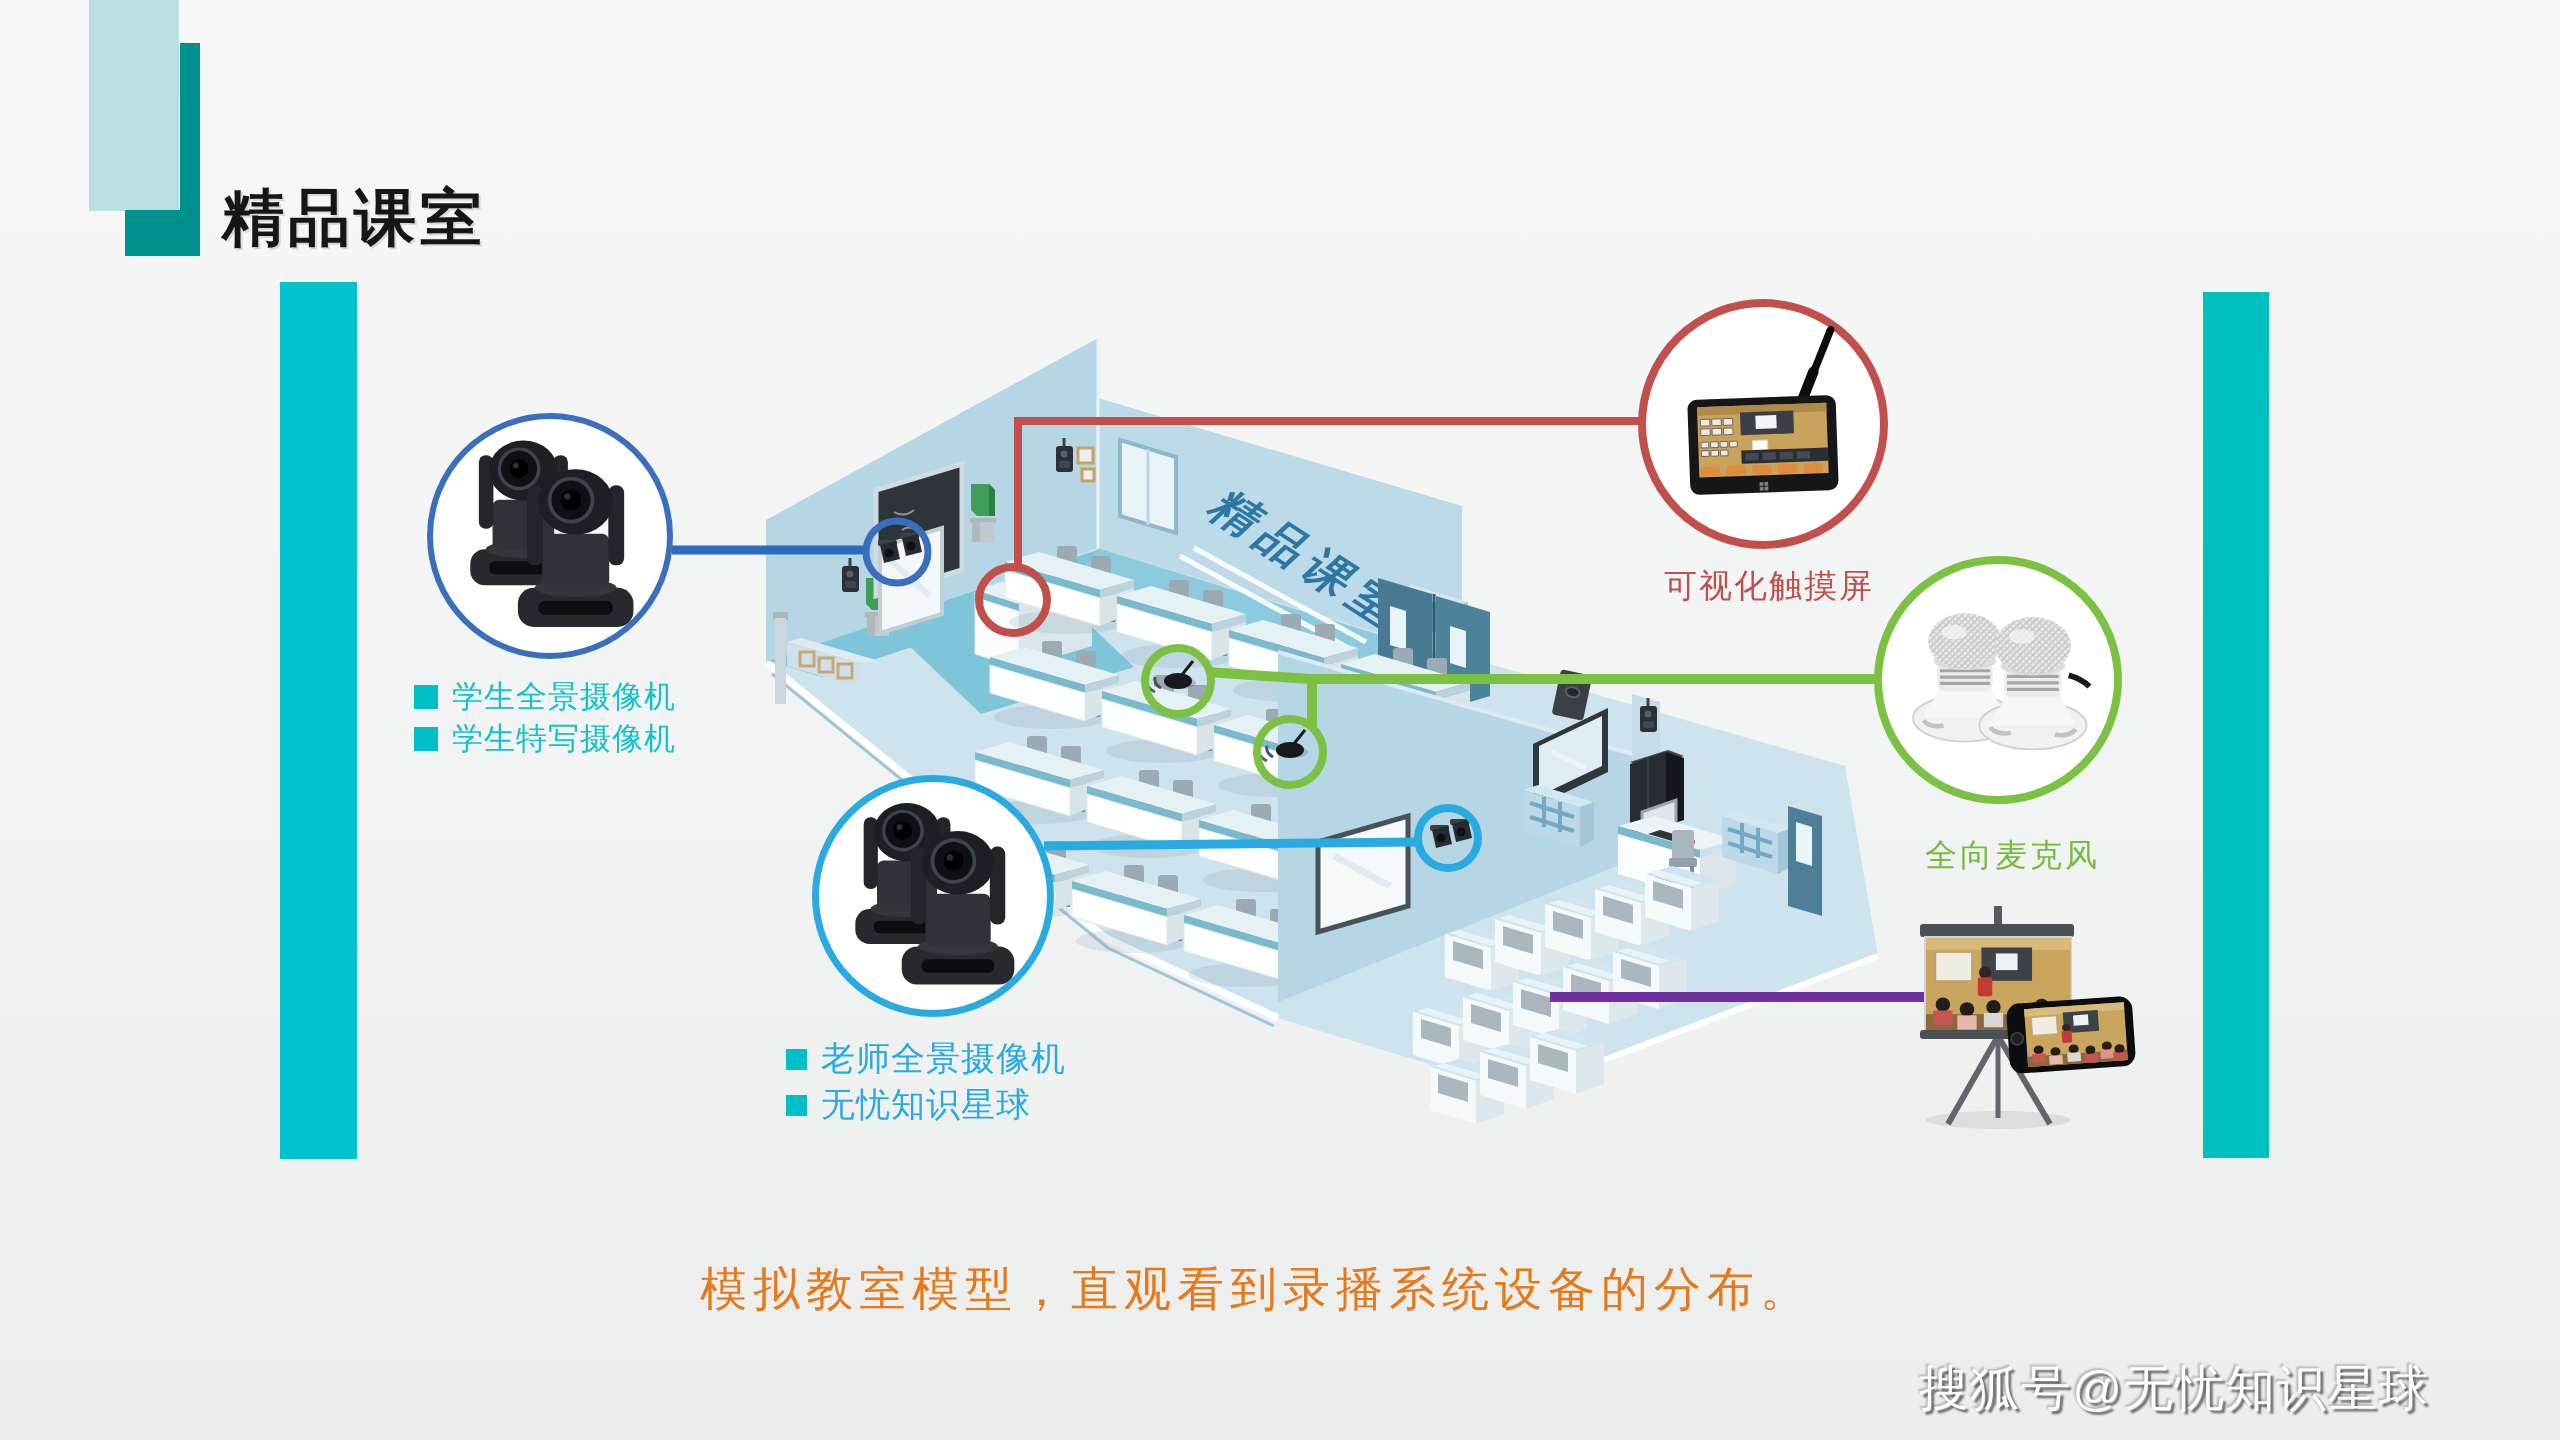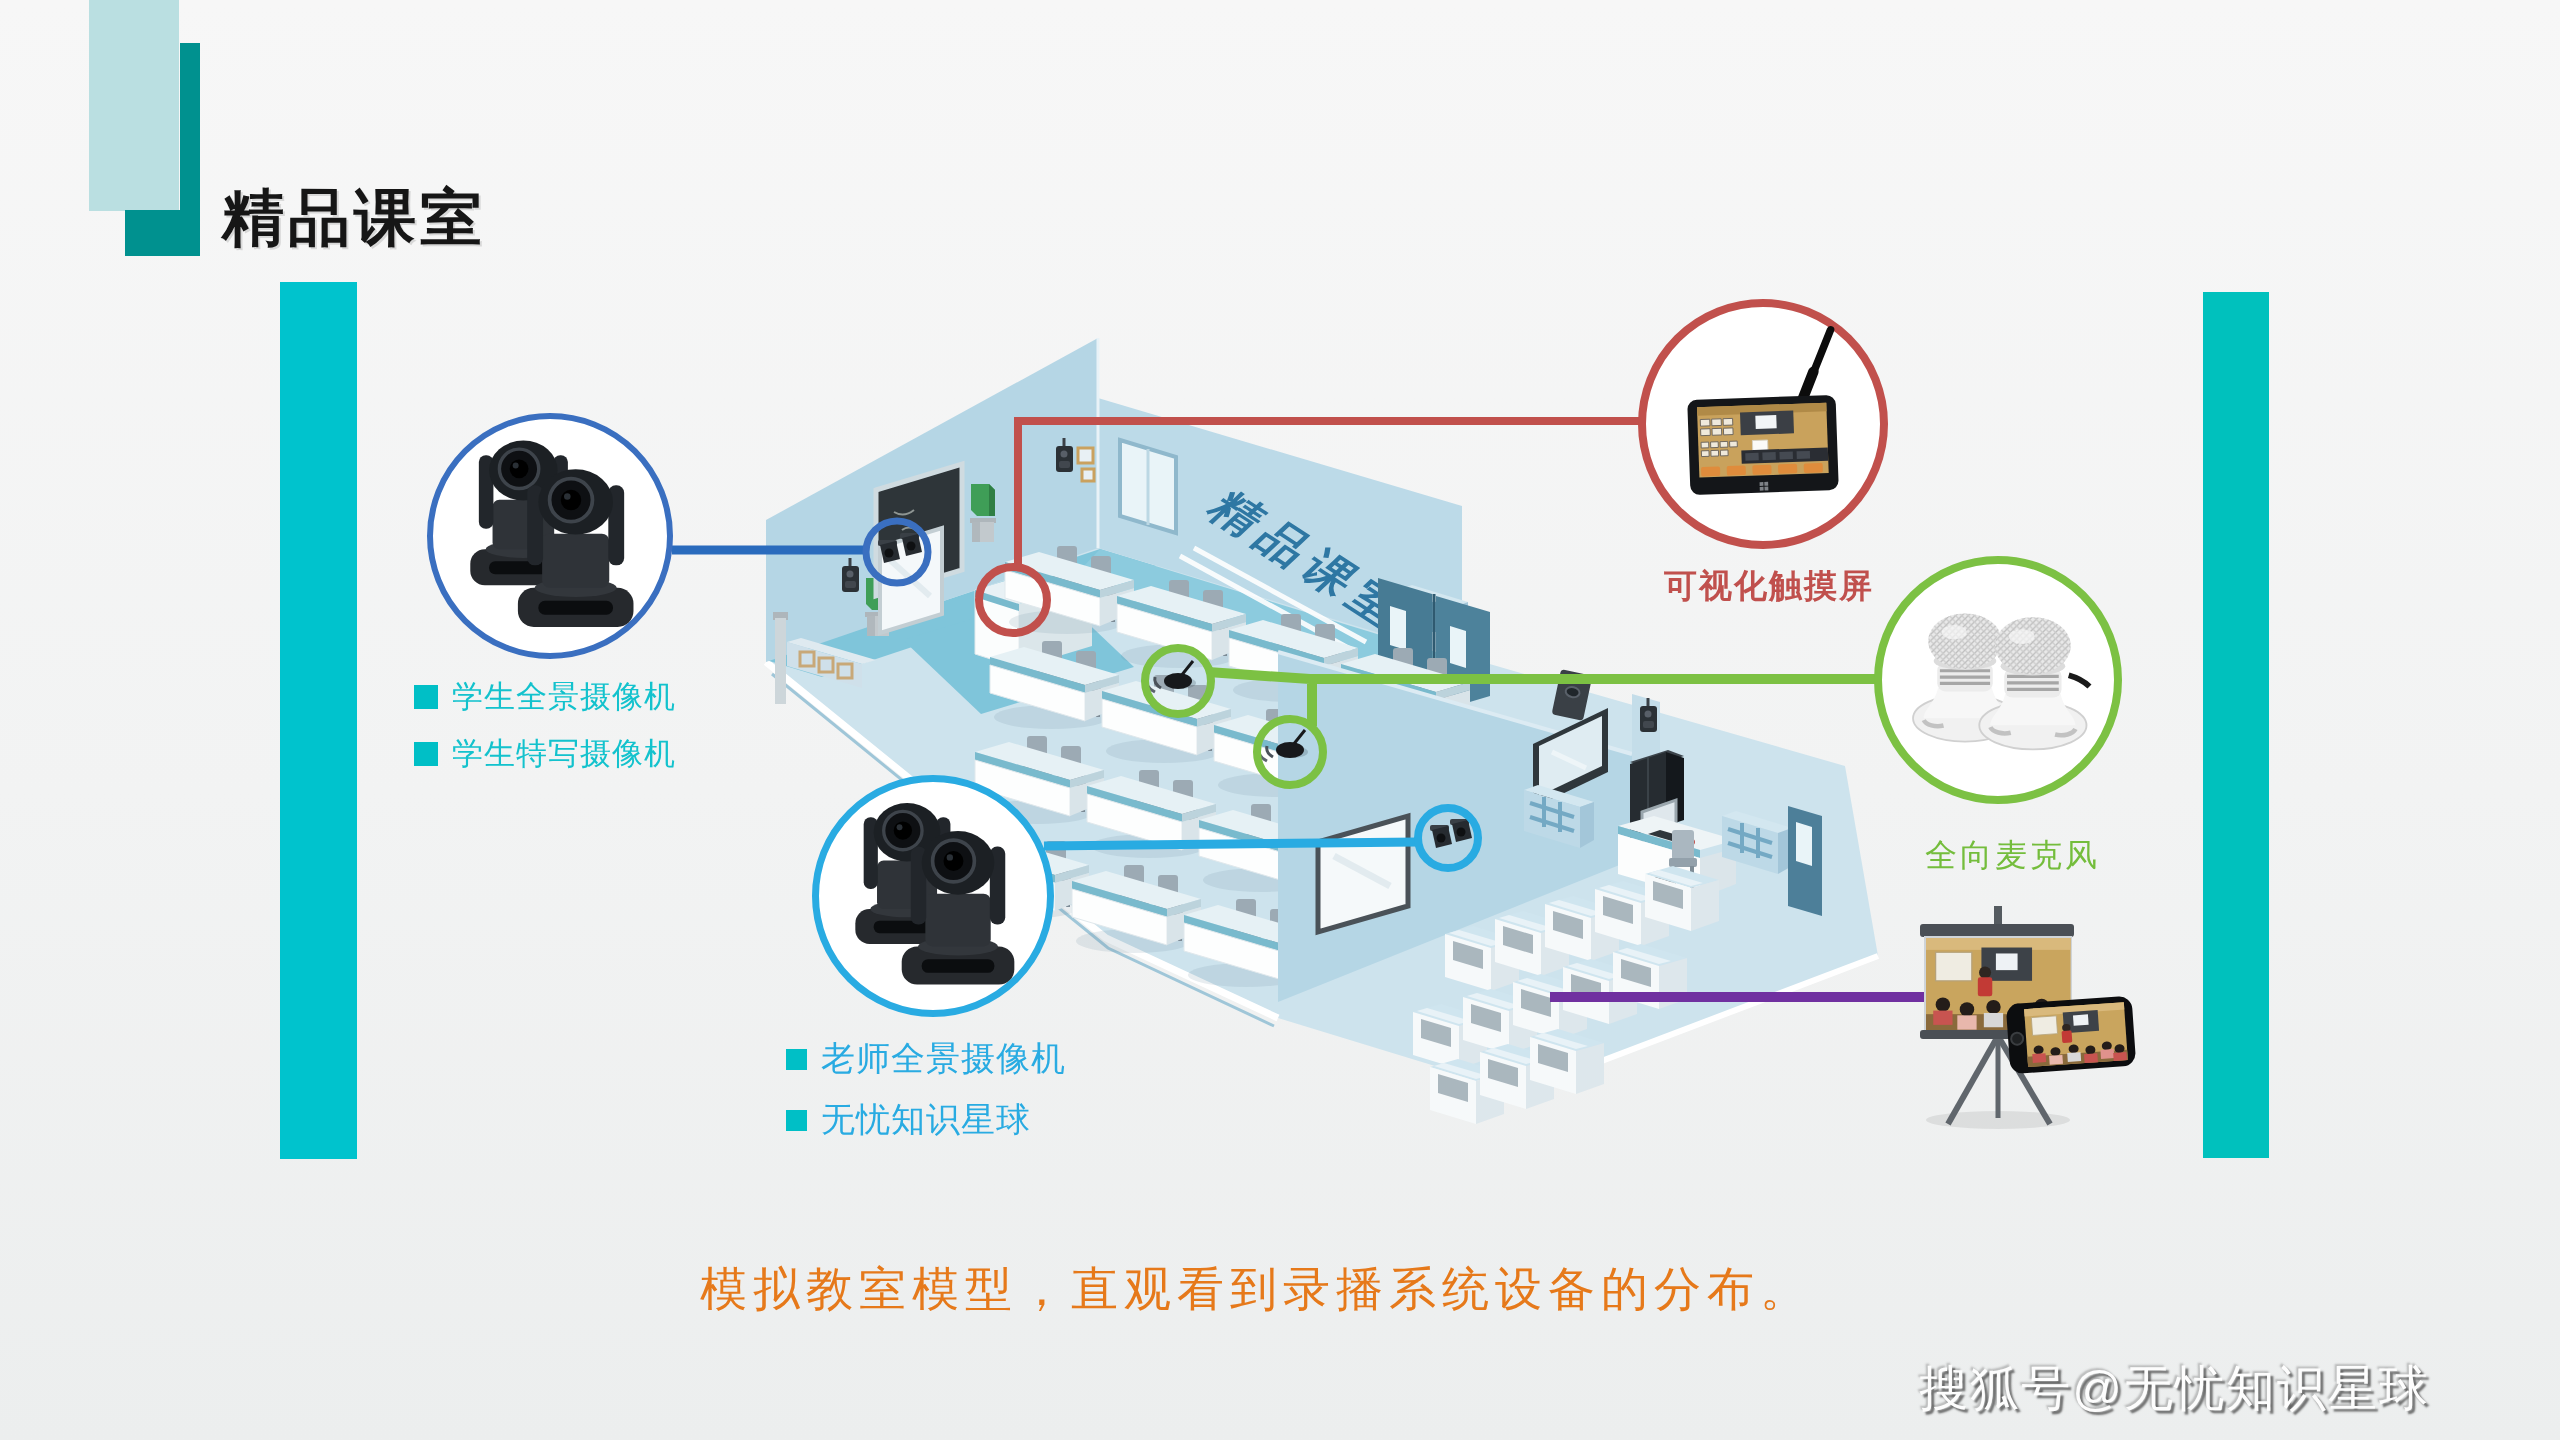--- a/index.html
+++ b/index.html
@@ -15,30 +15,30 @@
   .page-title{left:222px;top:176px;font-size:62px;font-weight:bold;color:#161616;letter-spacing:4px;
               text-shadow:2px 2px 0 rgba(0,0,0,.12);}
   
   .pcircle{border-radius:50%;background:#fff;box-sizing:border-box;}
   .pc-student{left:427px;top:413px;width:246px;height:246px;border:6px solid #3a6fc0;}
   .pc-teacher{left:812px;top:775px;width:242px;height:242px;border:7px solid #29abe2;}
   .pc-touch{left:1638px;top:299px;width:250px;height:250px;border:8px solid #c1504c;}
   .pc-mic{left:1874px;top:556px;width:248px;height:248px;border:8px solid #7cc143;}
   .pcircle svg{width:100%;height:100%;display:block;}
   
-  .label-col{display:flex;flex-direction:column;gap:15px;text-align:right;}
+  .label-col{display:flex;flex-direction:column;gap:0;text-align:right;}
   .lrow{display:flex;align-items:center;gap:14px;white-space:nowrap;}
   .bullet{display:inline-block;background:#00bfc6;}
   .student-labels{left:414px;top:676px;}
   .student-labels .bullet{width:24px;height:24px;}
   .student-labels .ltext{font-size:31px;color:#13c2cd;letter-spacing:1px;}
   .teacher-labels{left:786px;top:1036px;}
   .teacher-labels .bullet{width:21px;height:21px;}
   .teacher-labels .ltext{font-size:34px;color:#29abe2;letter-spacing:1px;}
-  .touch-label{left:1664px;top:564px;font-size:33px;color:#c0504d;letter-spacing:2px;white-space:nowrap;font-weight:bold;}
+  .touch-label{left:1664px;top:564px;font-size:33px;color:#c0504d;letter-spacing:2px;white-space:nowrap;}
   .mic-label{left:1925px;top:820px;font-size:32px;color:#74bd3c;letter-spacing:3px;white-space:nowrap;margin-top:14px;}
   .caption{left:700px;top:1258px;width:1400px;font-size:47px;font-weight:normal;color:#e6791a;
            letter-spacing:6px;white-space:nowrap;}
   .watermark{right:130px;top:1356px;font-size:49px;color:#fdfdfd;letter-spacing:2px;white-space:nowrap;
              text-shadow:3px 3px 2px rgba(45,45,45,.65),-2px -2px 2px rgba(110,110,110,.4);}
   .scene{left:0;top:0;width:2560px;height:1440px;}
 </style>
 </head>
 <body>
 

